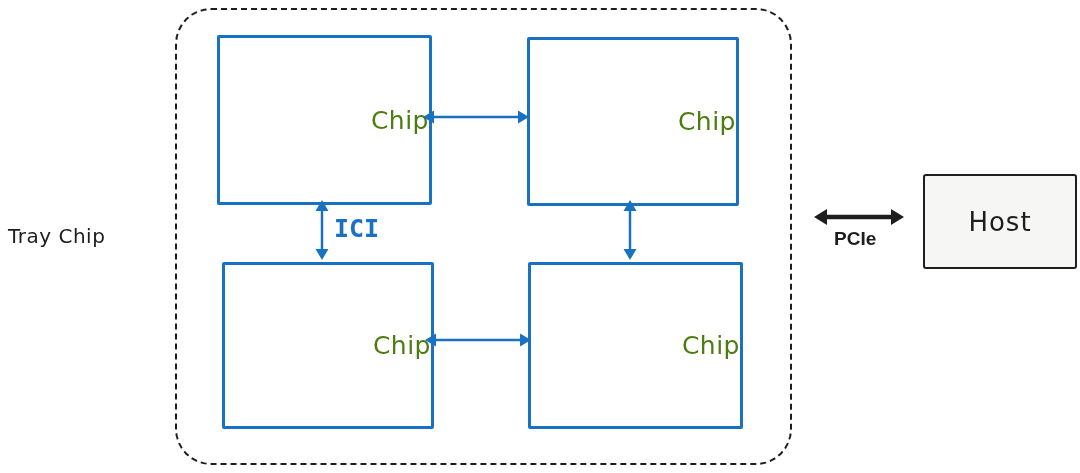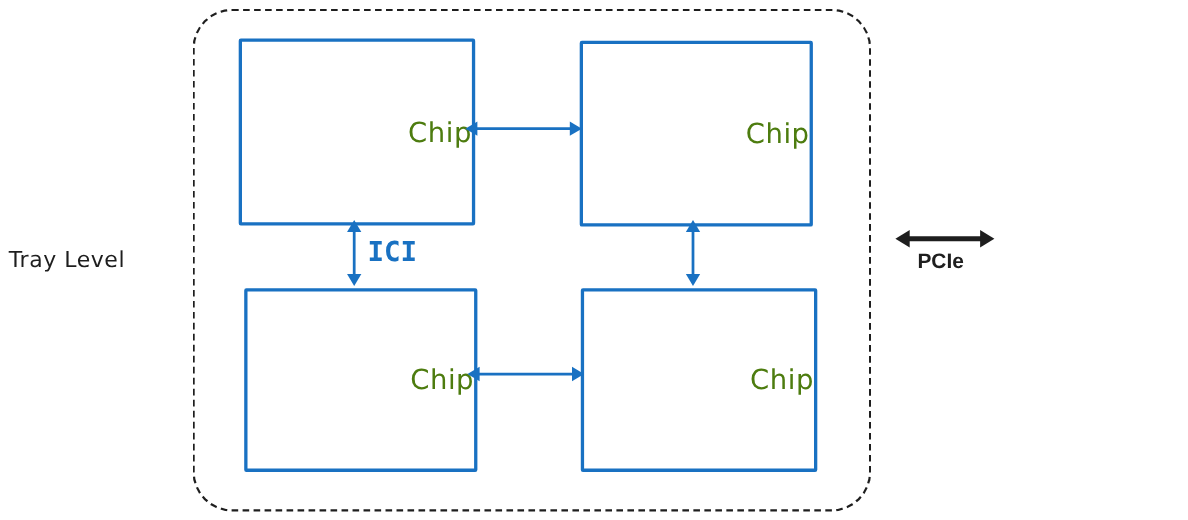--- a/index.html
+++ b/index.html
@@ -90,21 +90,21 @@
   .arrow-bottom-h { left: 424px; top: 330px; }
   .arrow-left-v   { left: 312px; top: 199px; }
   .arrow-right-v  { left: 620px; top: 199px; }
   .arrow-pcie     { left: 812px; top: 205px; }
 </style>
 </head>
 <body>
 
 <div class="canvas">
 
-  <span class="abs tray-label">Tray Level</span>
+  <span class="abs tray-label">Tray Chip</span>
 
   <div class="abs tray-boundary"></div>
 
   <div class="abs chip chip-tl">
     <span>Chip</span>
   </div>
 
   <div class="abs chip chip-tr">
     <span>Chip</span>
   </div>
@@ -144,14 +144,17 @@
   <span class="abs ici-label">ICI</span>
 
   <svg class="abs arrow arrow-pcie" width="94" height="24" viewBox="0 0 94 24">
     <line x1="12" y1="12" x2="82" y2="12" stroke-width="4.5" stroke="#1e1e1e"></line>
     <polygon points="15,4 2,12 15,20" fill="#1e1e1e"></polygon>
     <polygon points="79,4 92,12 79,20" fill="#1e1e1e"></polygon>
   </svg>
 
   <span class="abs pcie-label">PCIe</span>
 
+  <div class="abs host-box">
+    <span>Host</span>
+  </div>
 
 </div>
 
 </body></html>

